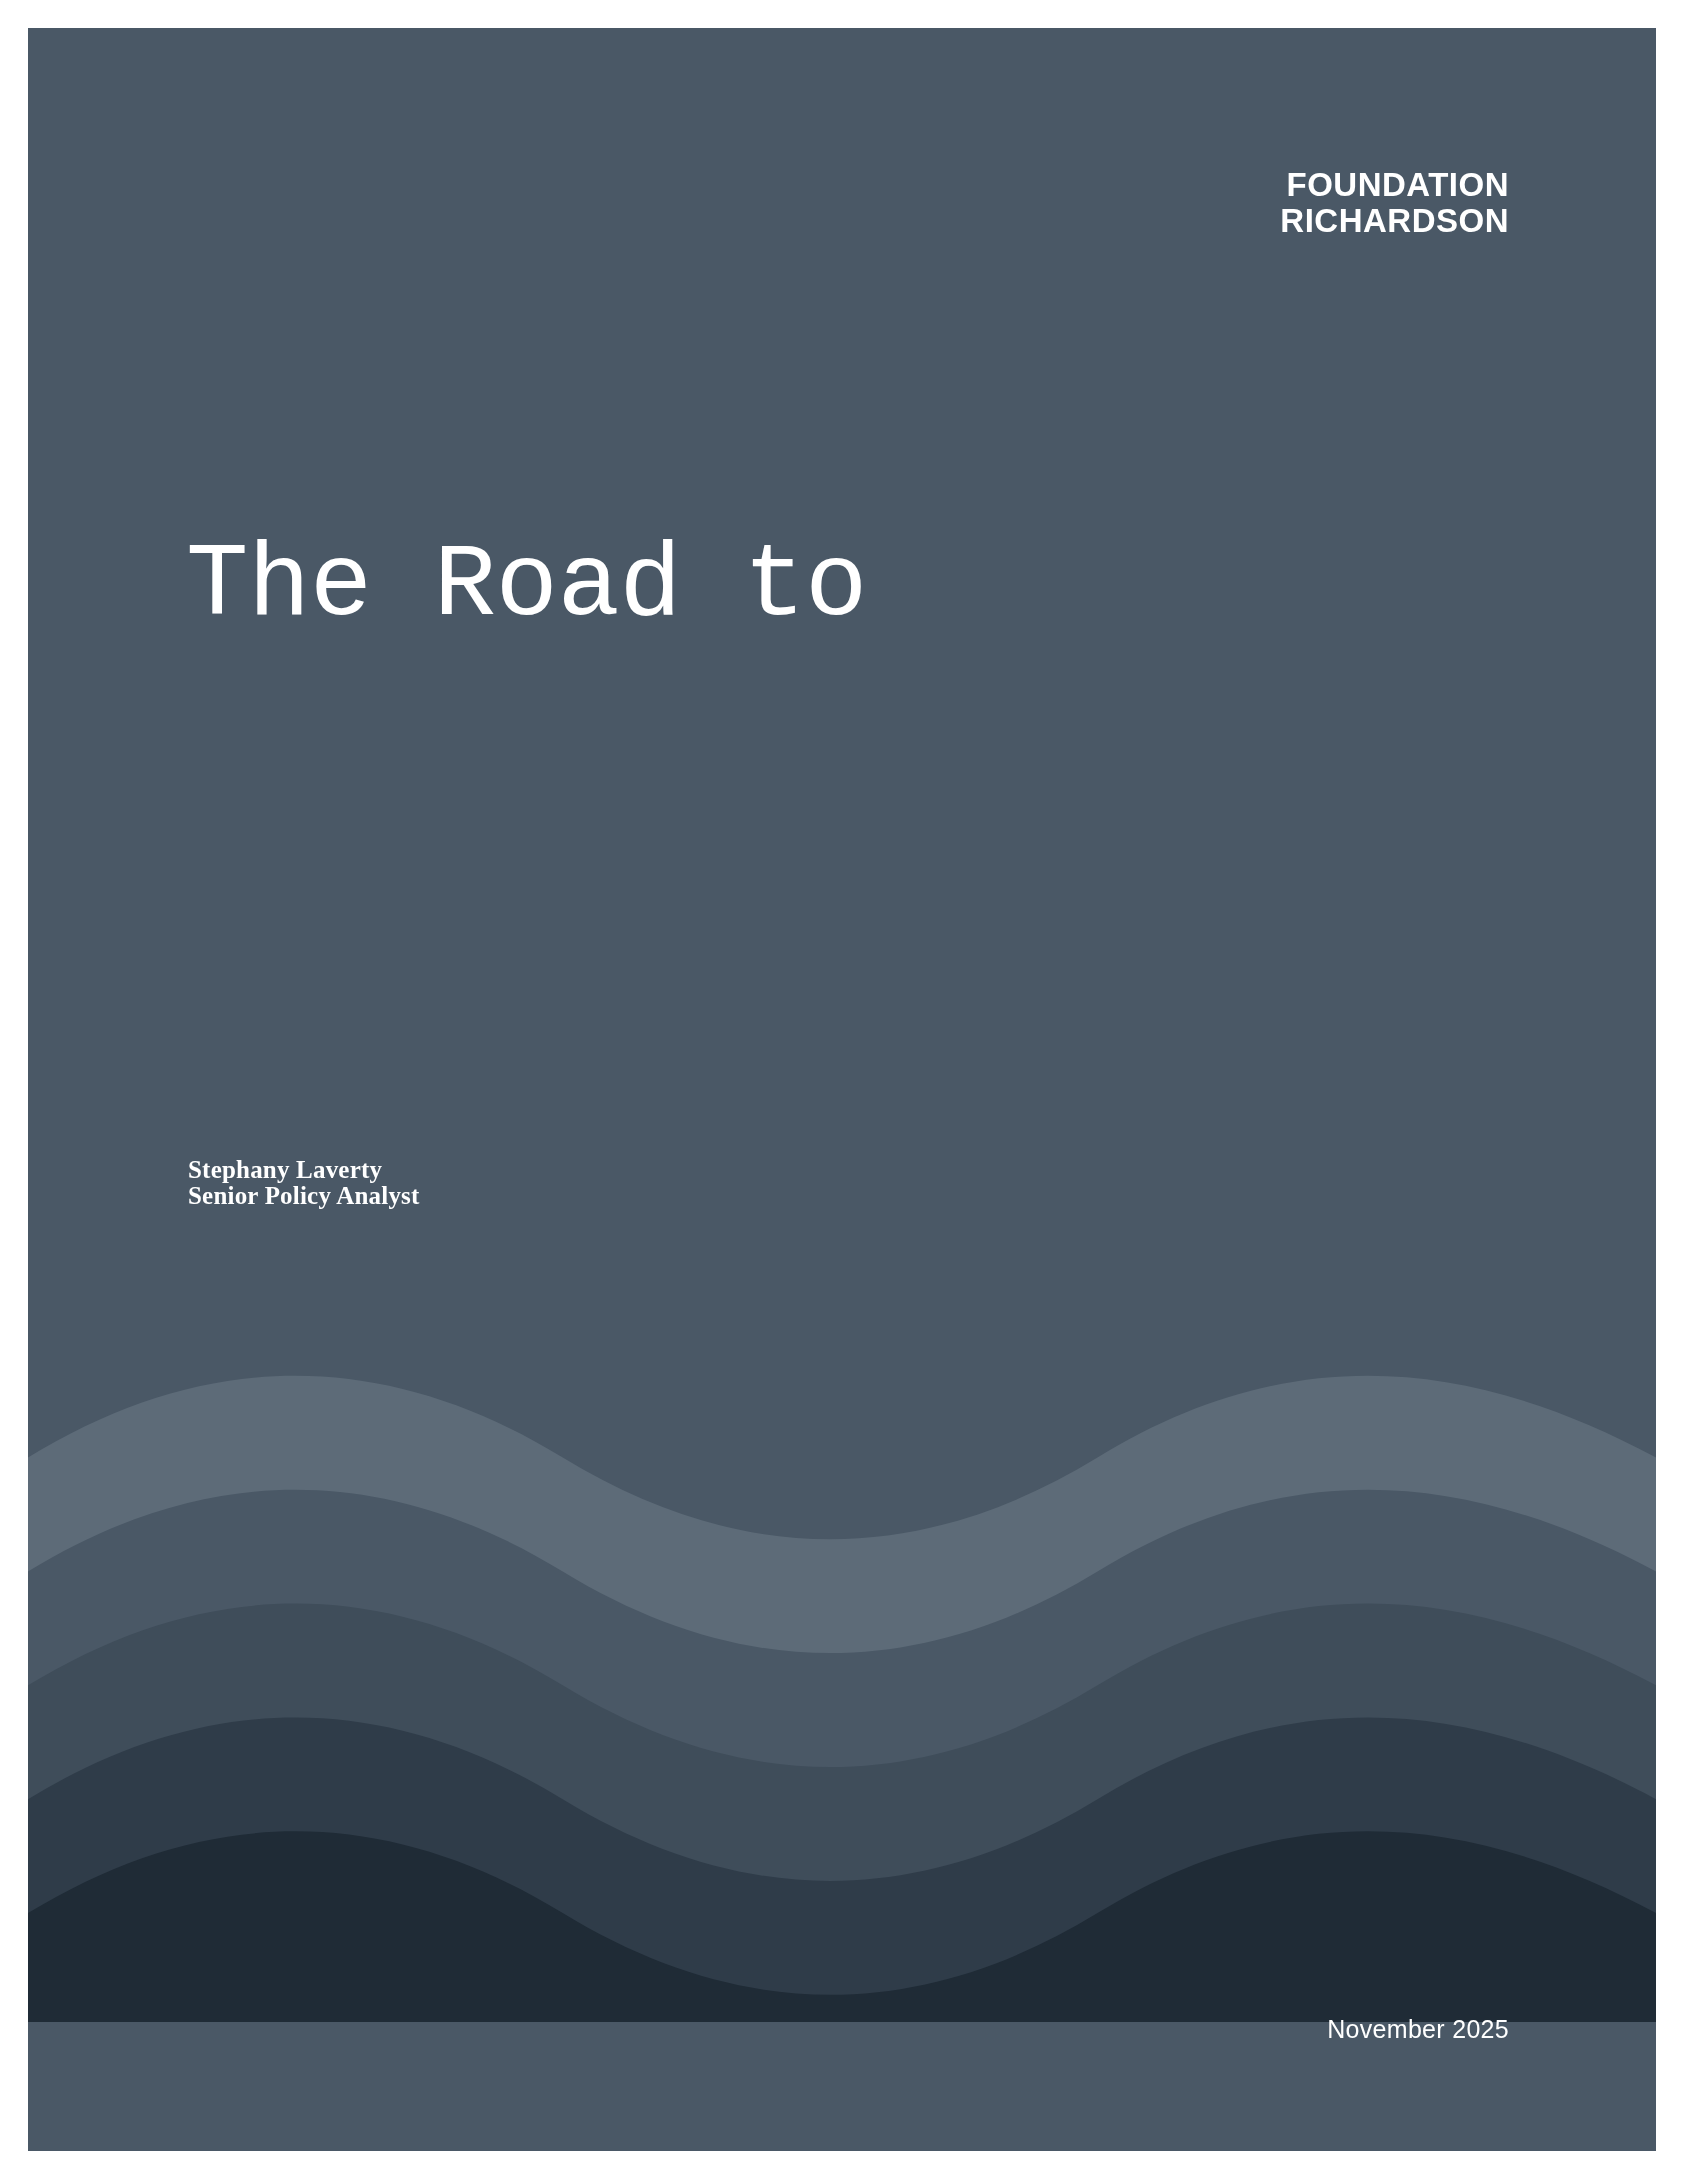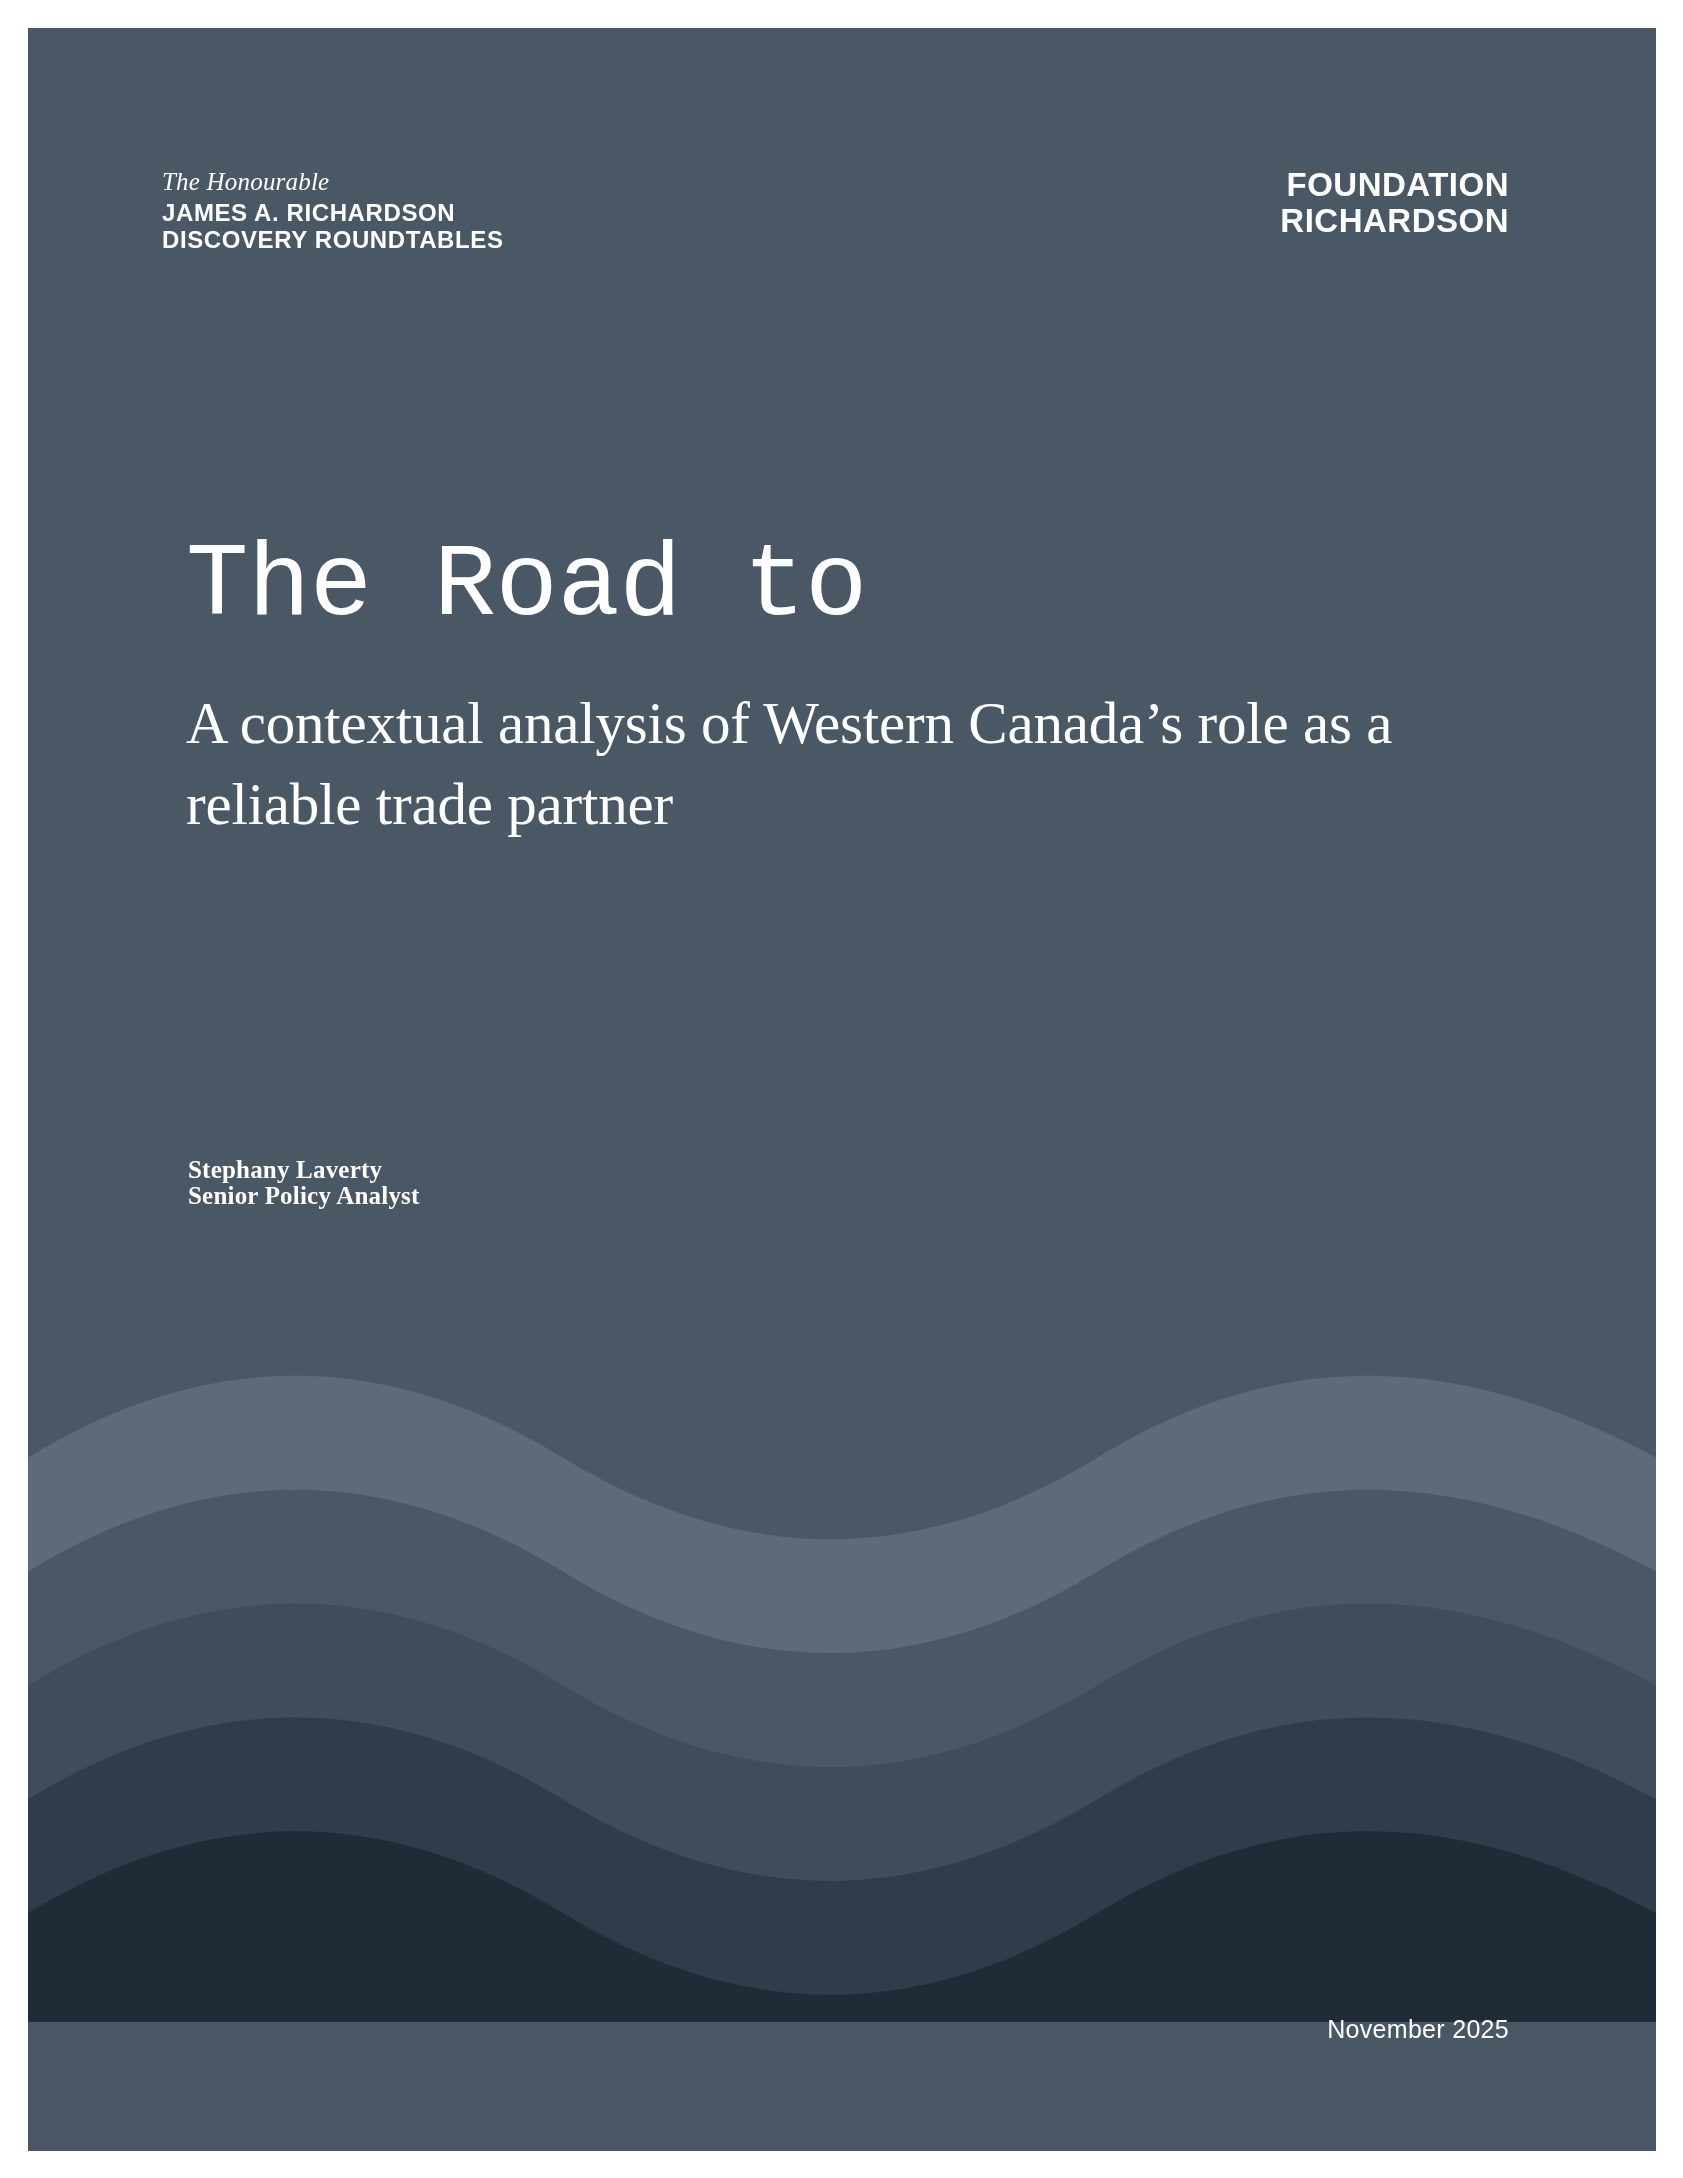--- a/index.html
+++ b/index.html
@@ -119,36 +119,30 @@
   <div class="cover">
 
     <svg class="waves" viewBox="0 0 1644 720" preserveAspectRatio="none" xmlns="http://www.w3.org/2000/svg">
       <path d="M0,150 C180,40 360,40 540,150 C720,260 900,260 1080,150 C1260,40 1440,40 1644,150 L1644,720 L0,720 Z" fill="#5d6b78"></path>
       <path d="M0,265 C180,155 360,155 540,265 C720,375 900,375 1080,265 C1260,155 1440,155 1644,265 L1644,720 L0,720 Z" fill="#4a5866"></path>
       <path d="M0,380 C180,270 360,270 540,380 C720,490 900,490 1080,380 C1260,270 1440,270 1644,380 L1644,720 L0,720 Z" fill="#3f4d5a"></path>
       <path d="M0,495 C180,385 360,385 540,495 C720,605 900,605 1080,495 C1260,385 1440,385 1644,495 L1644,720 L0,720 Z" fill="#2f3c49"></path>
       <path d="M0,610 C180,500 360,500 540,610 C720,720 900,720 1080,610 C1260,500 1440,500 1644,610 L1644,720 L0,720 Z" fill="#1f2b36"></path>
     </svg>
 
-    <div class="imprint">
-      <div class="hon">The Honourable</div>
-      <div class="name">JAMES A. RICHARDSON</div>
-      <div class="series">DISCOVERY ROUNDTABLES</div>
-    </div>
 
     <div class="logo">
       <div>FOUNDATION</div>
       <div>RICHARDSON</div>
     </div>
 
     <div class="title-block">
       <h1 class="title-main">
         <span>The Road to</span><br>
       </h1>
-      <div class="title-sub">A contextual analysis of Western Canada’s role as a reliable trade partner</div>
     </div>
 
     <div class="author">
       <div>Stephany Laverty</div>
       <div>Senior Policy Analyst</div>
     </div>
 
     <div class="date">November 2025</div>
 
   </div>

